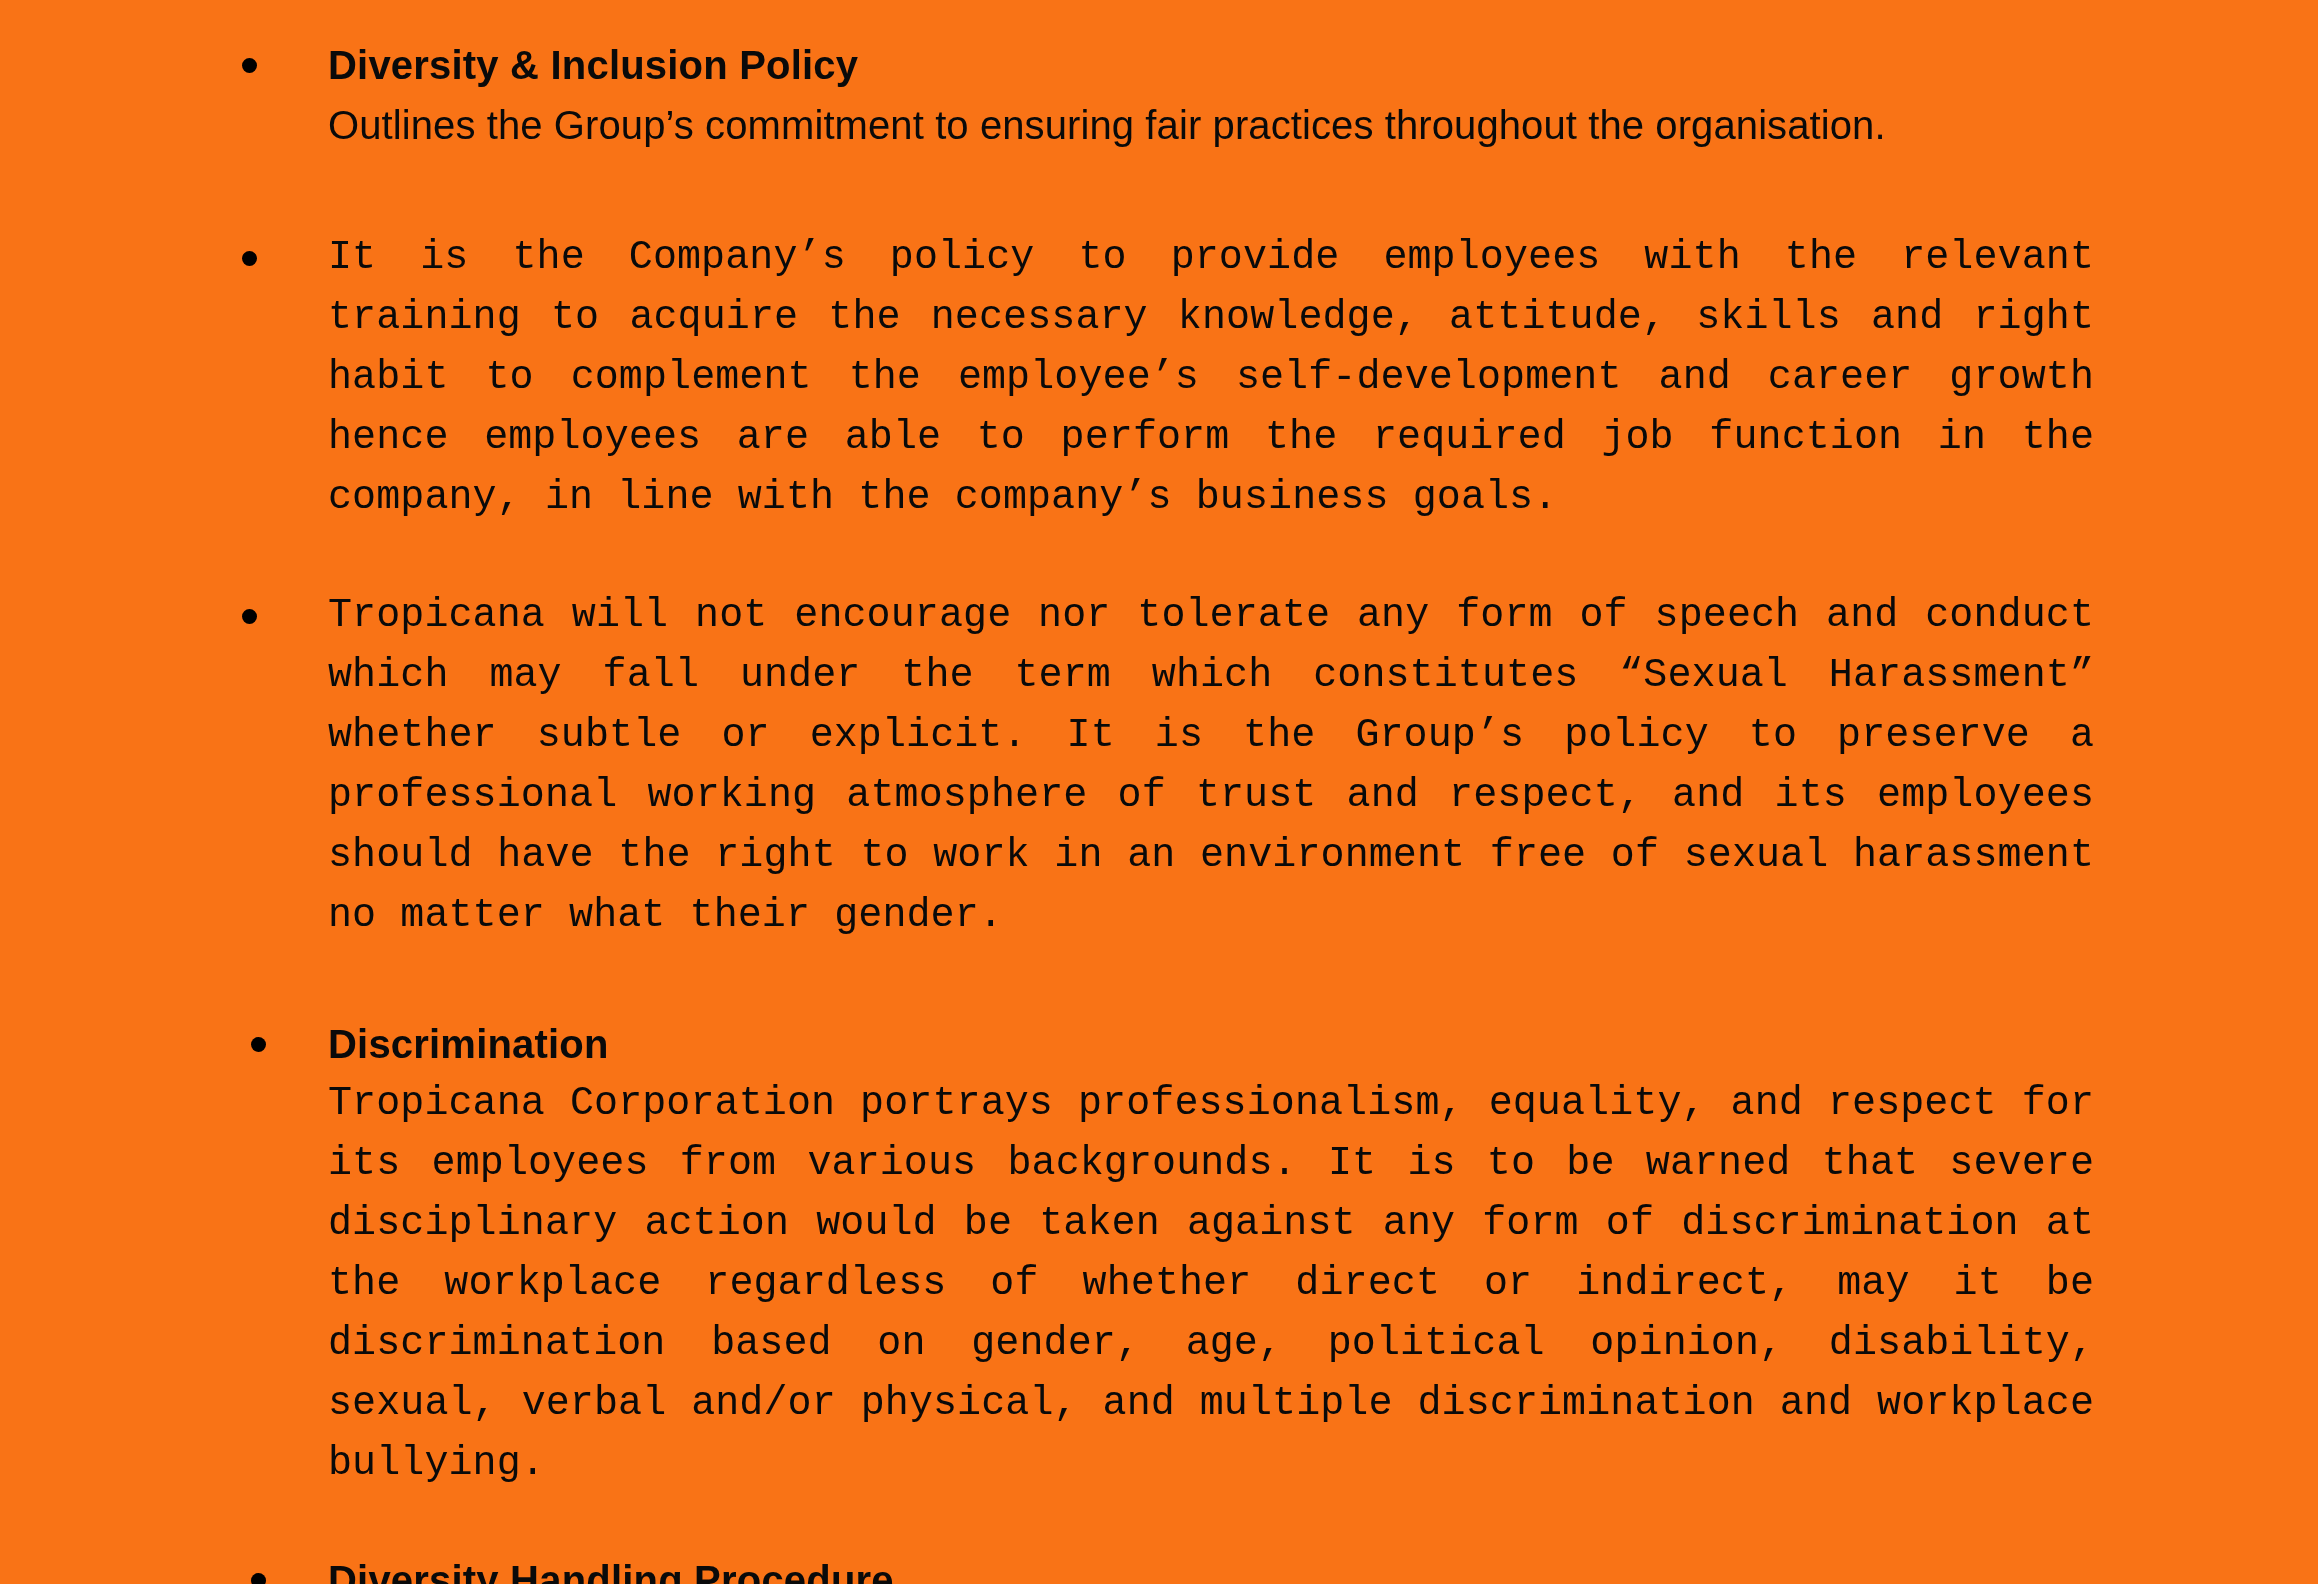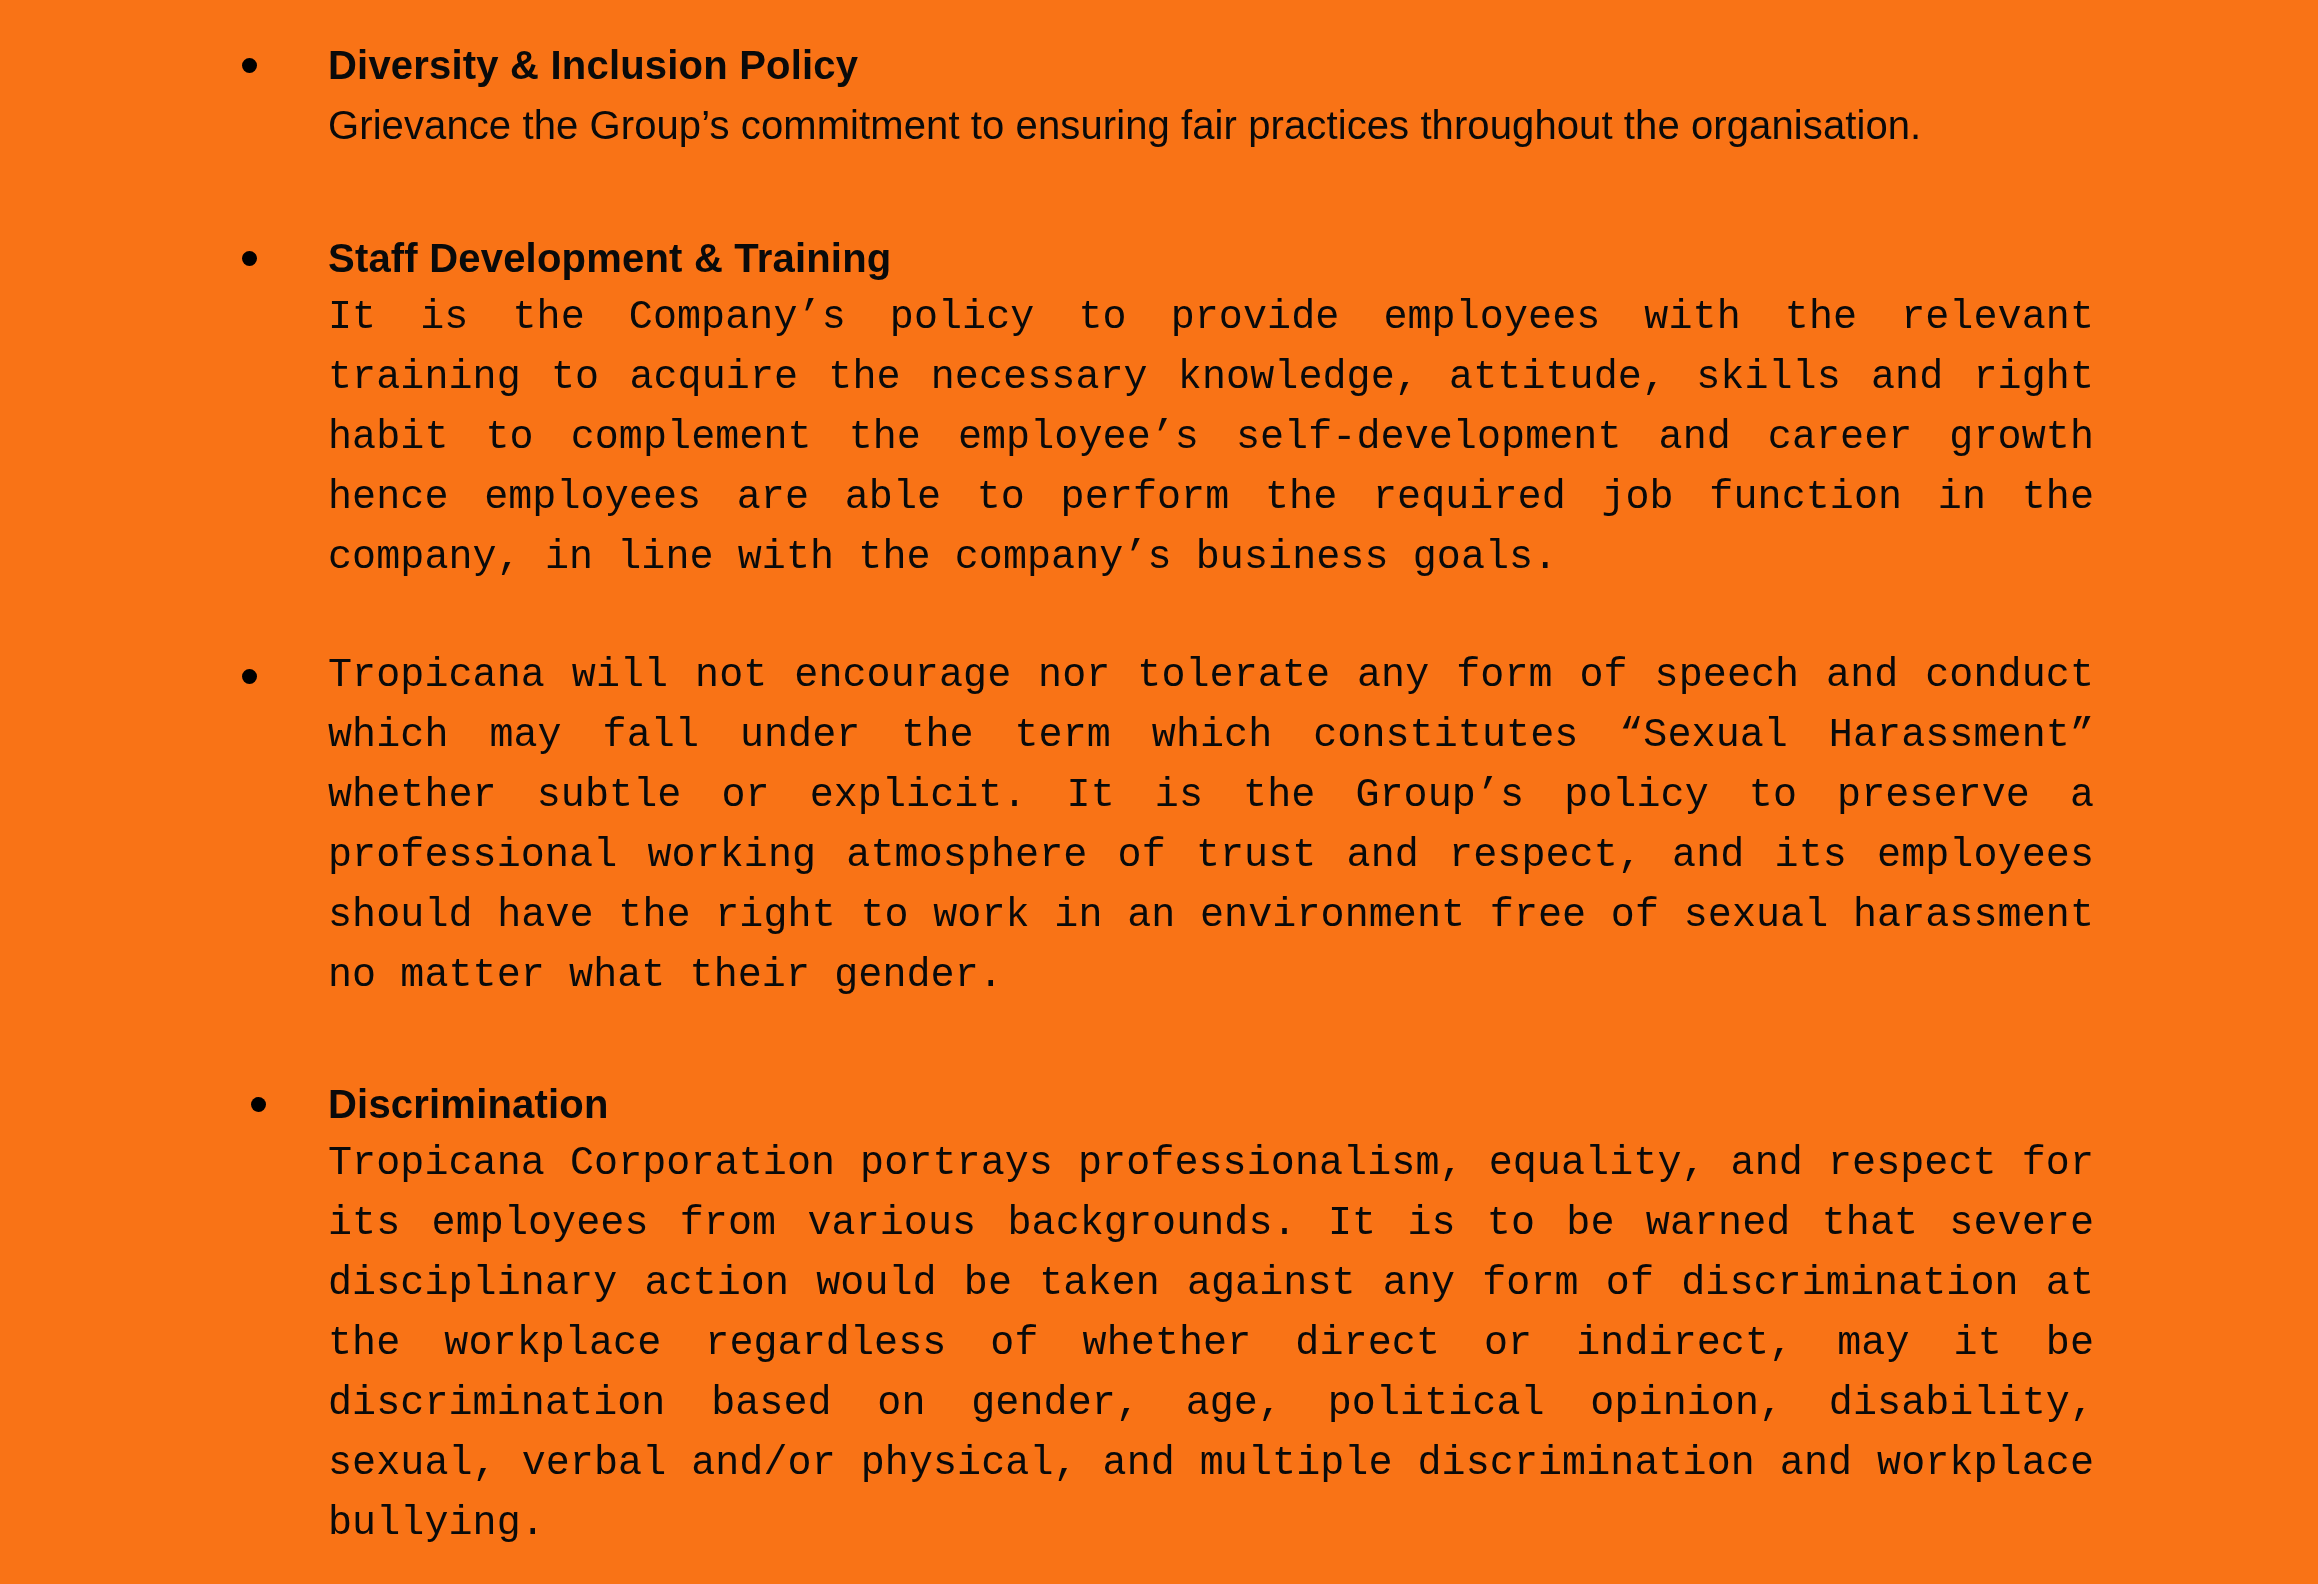--- a/index.html
+++ b/index.html
@@ -55,26 +55,25 @@
   .m4 { margin-bottom: 56px; }
 </style>
 </head>
 <body>
 
 <div class="page">
 
   <div class="section m1">
     <span class="bullet"></span>
     <div class="title">Diversity &amp; Inclusion Policy</div>
-    <div class="body">Grievance the Group’s commitment to ensuring fair practices throughout the organisation.</div>
+    <div class="body">Outlines the Group’s commitment to ensuring fair practices throughout the organisation.</div>
   </div>
 
   <div class="section justify m2">
     <span class="bullet"></span>
-    <div class="title">Staff Development &amp; Training</div>
     <div class="body">It is the Company’s policy to provide employees with the relevant training to acquire the necessary knowledge, attitude, skills and right habit to complement the employee’s self-development and career growth hence employees are able to perform the required job function in the company, in line with the company’s business goals.</div>
   </div>
 
   <div class="section justify m3">
     <span class="bullet"></span>
     <div class="body">Tropicana will not encourage nor tolerate any form of speech and conduct which may fall under the term which constitutes “Sexual Harassment” whether subtle or explicit. It is the Group’s policy to preserve a professional working atmosphere of trust and respect, and its employees should have the right to work in an environment free of sexual harassment no matter what their gender.</div>
   </div>
 
   <div class="section justify shift-bullet m4">
     <span class="bullet"></span>

